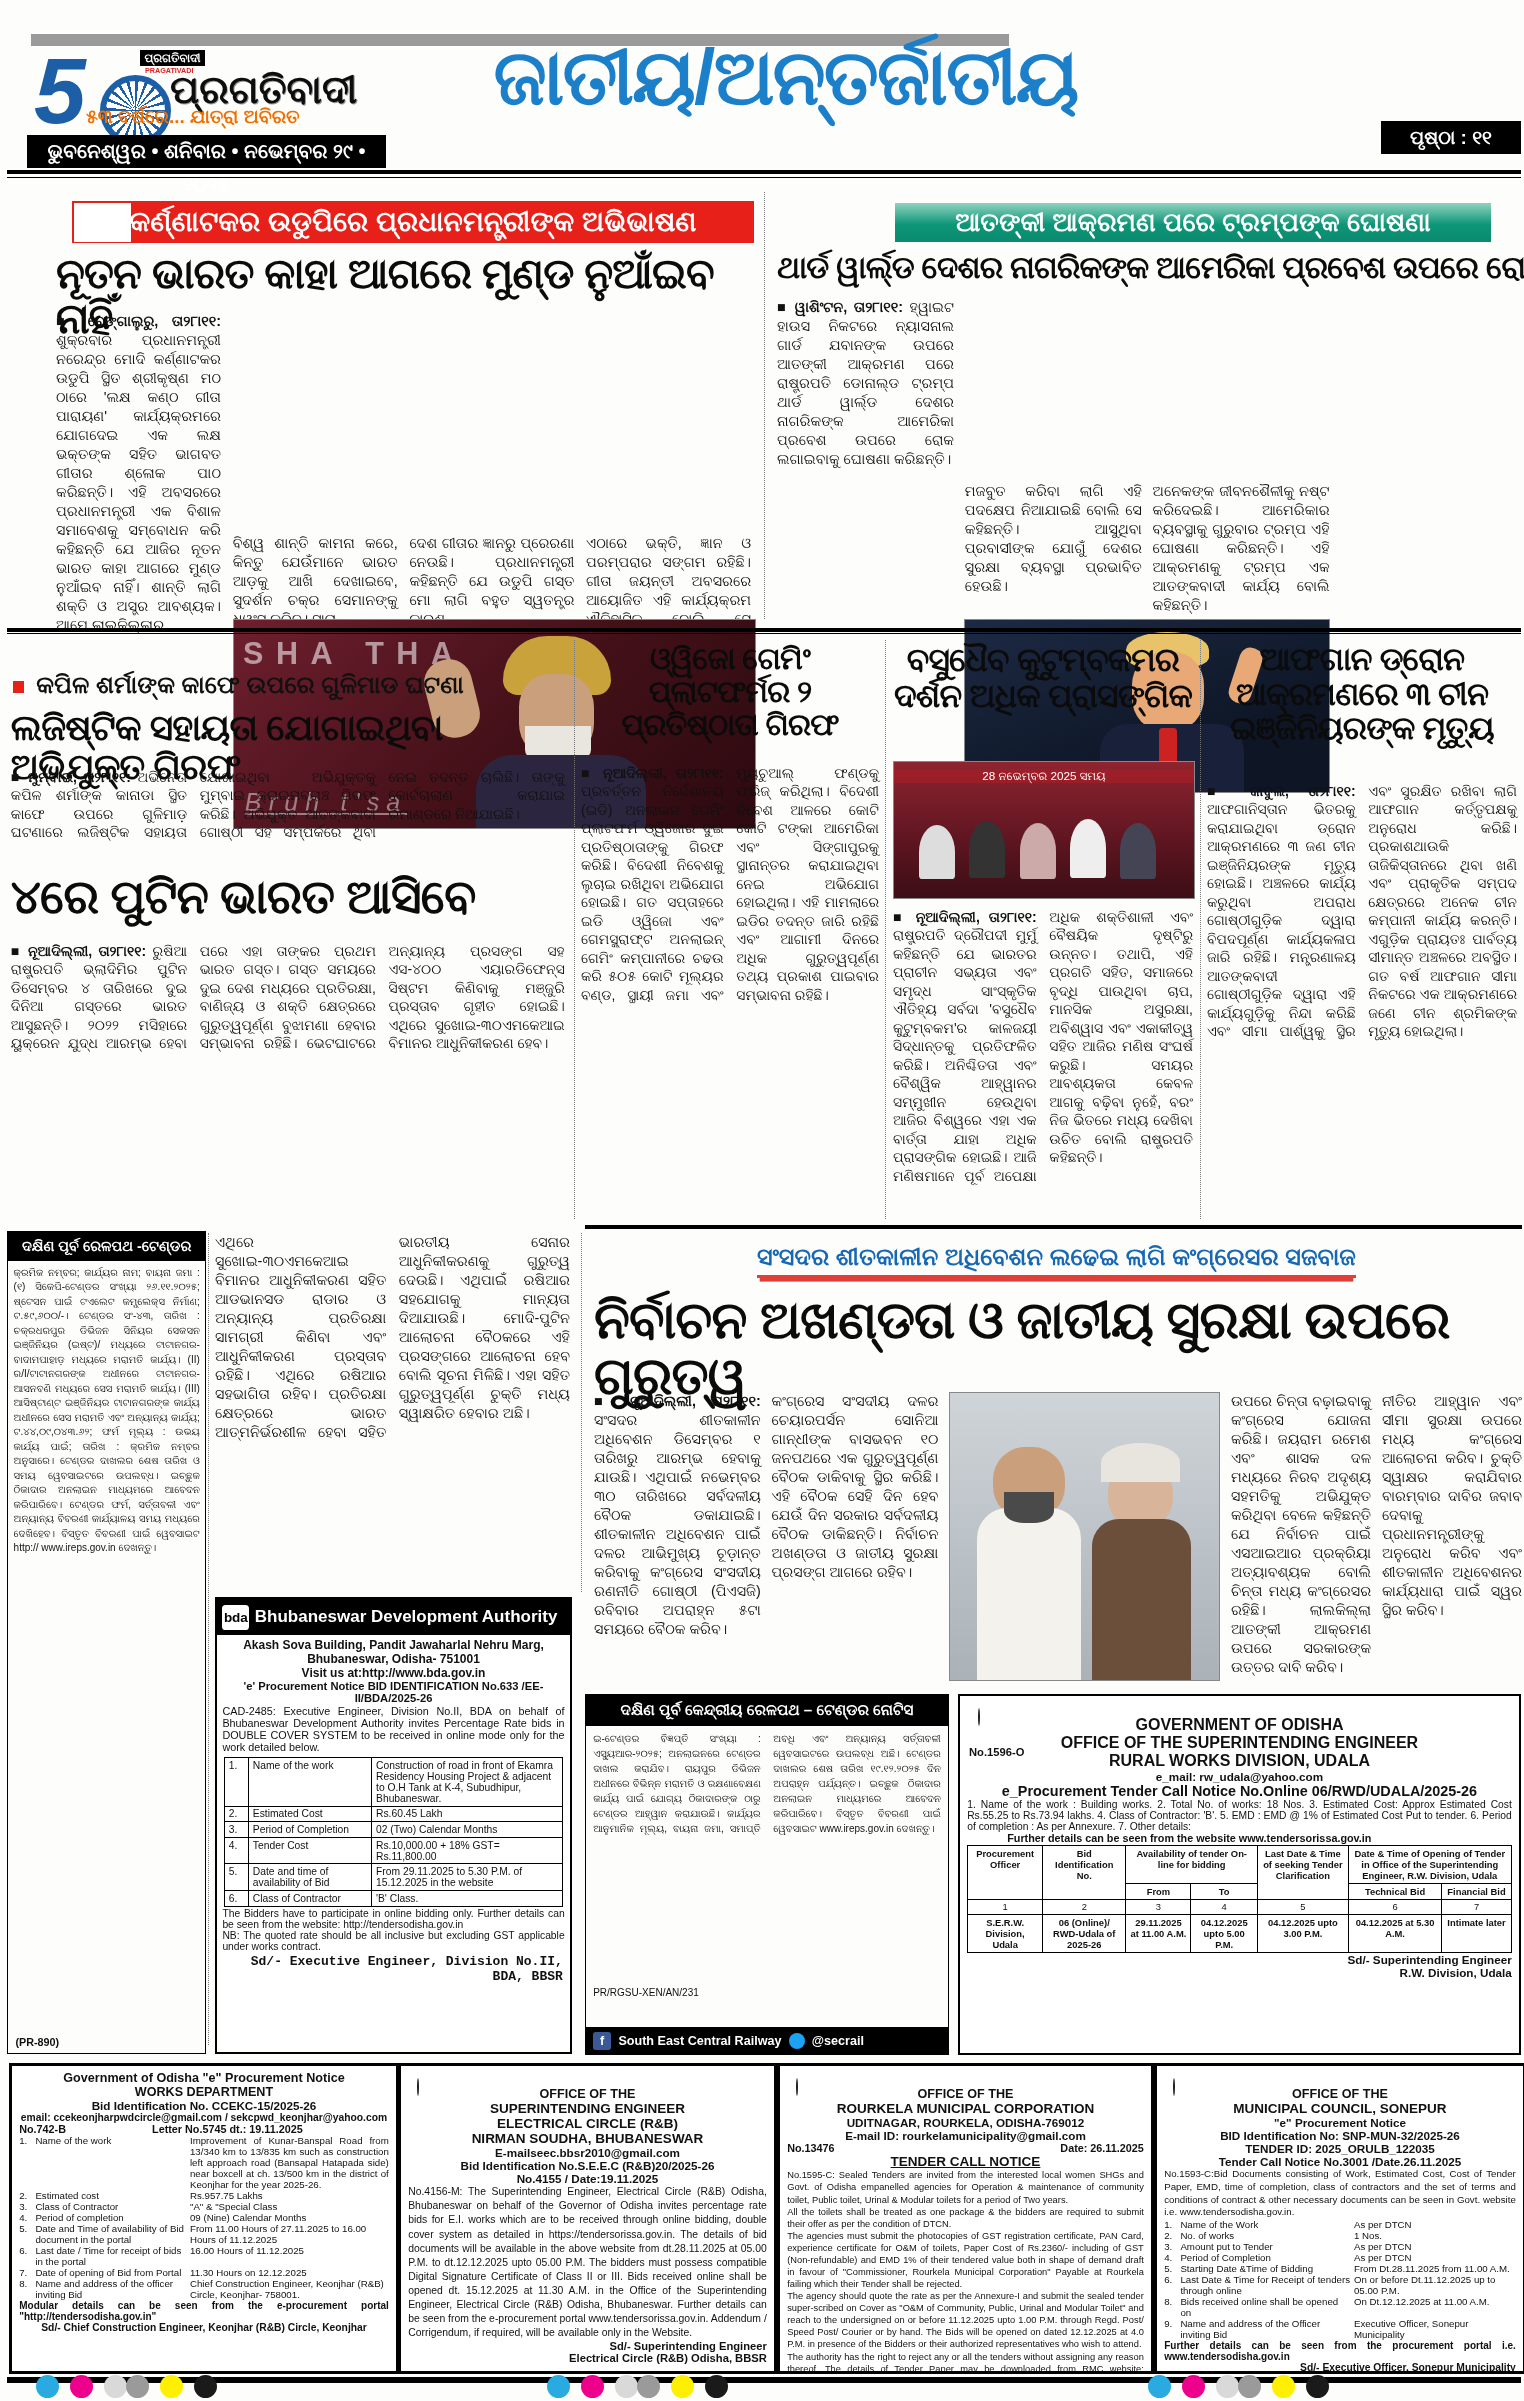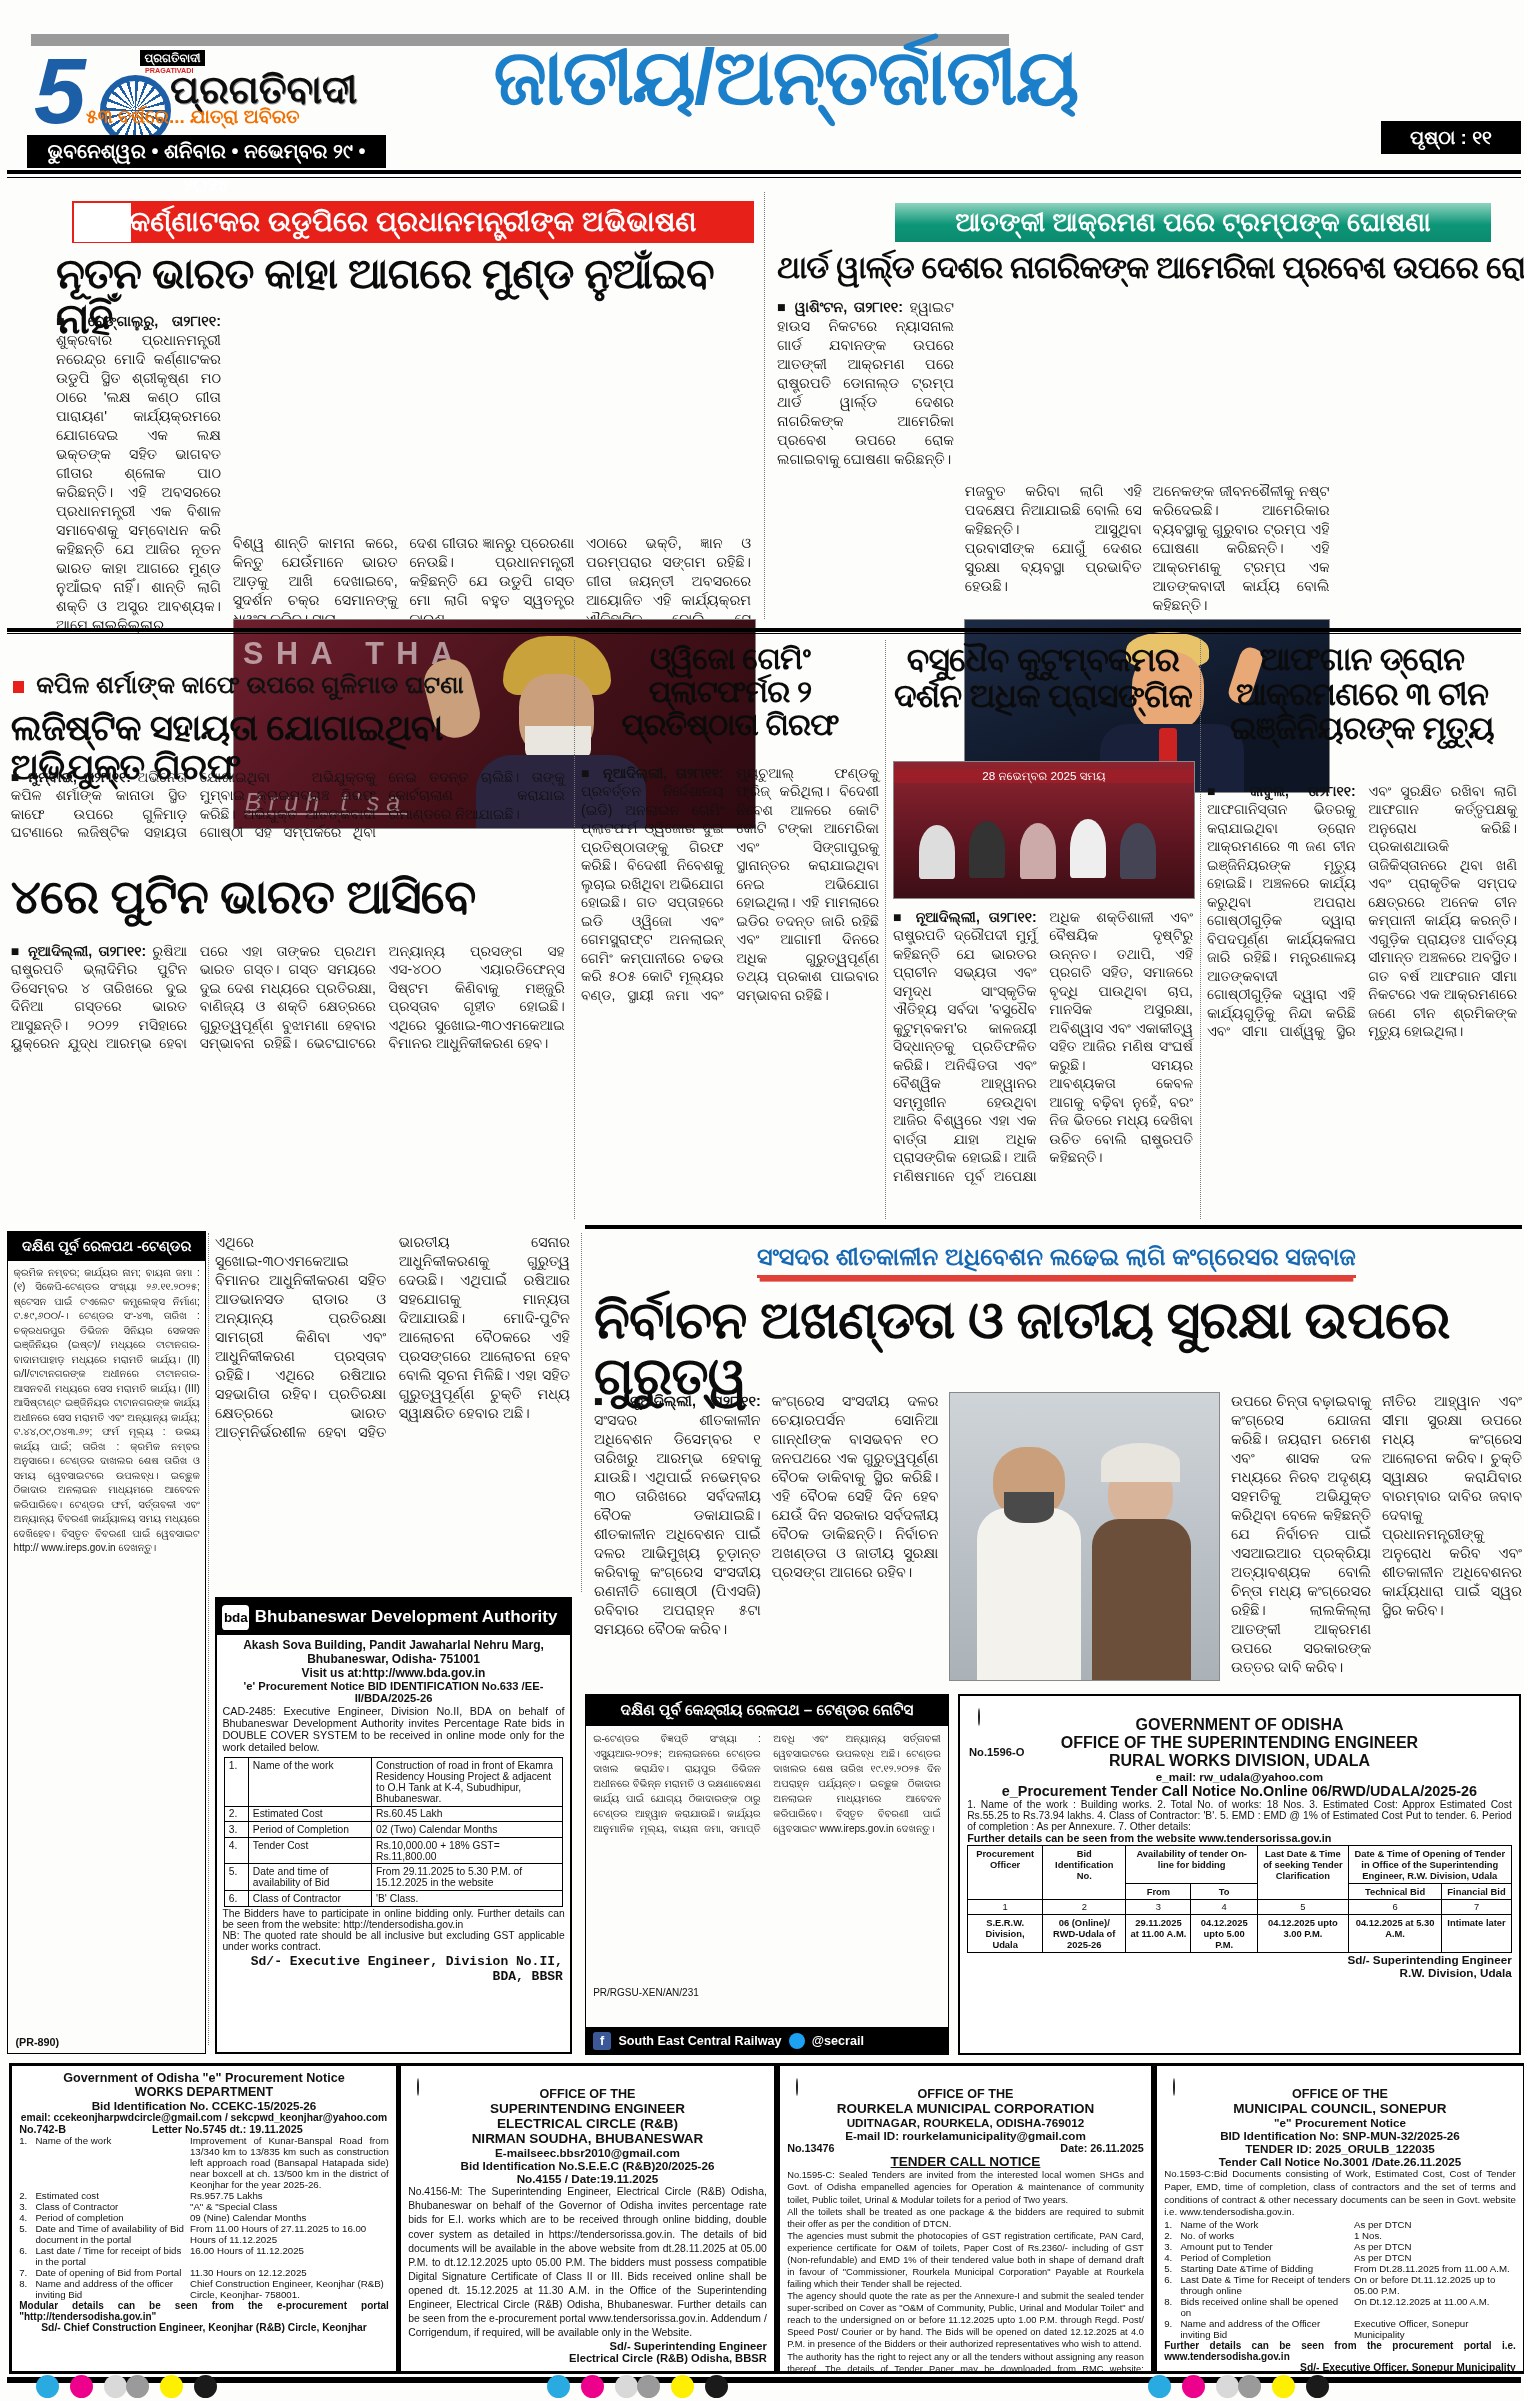--- a/index.html
+++ b/index.html
@@ -254,21 +254,21 @@
 
   <div class="abs" style="left:958px;top:1694px;width:563px;height:361px;border:2.7px solid #000;box-sizing:border-box;padding:3.6px 7.2px;background:#fff;">
     <span class="emblem abs" style="left:10.8px;top:9px;width:36px;height:36px;"></span>
     <div class="abs" style="left:9px;top:50px;font-size:11.2px;font-weight:bold;">No.1596-O</div>
     <div class="ncenter" style="font-size:16px;">GOVERNMENT OF ODISHA</div>
     <div class="ncenter" style="font-size:16px;">OFFICE OF THE SUPERINTENDING ENGINEER</div>
     <div class="ncenter" style="font-size:16px;">RURAL WORKS DIVISION, UDALA</div>
     <div class="ncenter" style="font-size:11.7px;">e_mail: rw_udala@yahoo.com</div>
     <div class="ncenter" style="font-size:14.4px;">e_Procurement Tender Call Notice No.Online 06/RWD/UDALA/2025-26</div>
     <div class="ntext" style="font-size:10.3px;">1. Name of the work : Building works. 2. Total No. of works: 18 Nos. 3. Estimated Cost: Approx Estimated Cost Rs.55.25 to Rs.73.94 lakhs. 4. Class of Contractor: 'B'. 5. EMD : EMD @ 1% of Estimated Cost Put to tender. 6. Period of completion : As per Annexure. 7. Other details:</div>
-    <div style="font-size:10.8px;font-weight:bold;">Further details can be seen from the website www.tendersorissa.gov.in</div>
+    <div style="font-size:10.8px;font-weight:bold;margin-left:40px;">Further details can be seen from the website www.tendersorissa.gov.in</div>
     <table style="width:100%;font-size:9.4px;text-align:center;margin-top:1.8px;">
       <tbody>
           <tr>
         <td rowspan="2" style="font-weight:bold;text-align:center;">Procurement Officer</td>
         <td rowspan="2" style="font-weight:bold;text-align:center;">Bid Identification No.</td>
         <td colspan="2" style="font-weight:bold;text-align:center;">Availability of tender On-line for bidding</td>
         <td rowspan="2" style="font-weight:bold;text-align:center;">Last Date &amp; Time of seeking Tender Clarification</td>
         <td colspan="2" style="font-weight:bold;text-align:center;">Date &amp; Time of Opening of Tender in Office of the Superintending Engineer, R.W. Division, Udala</td>
       </tr>
       <tr>

